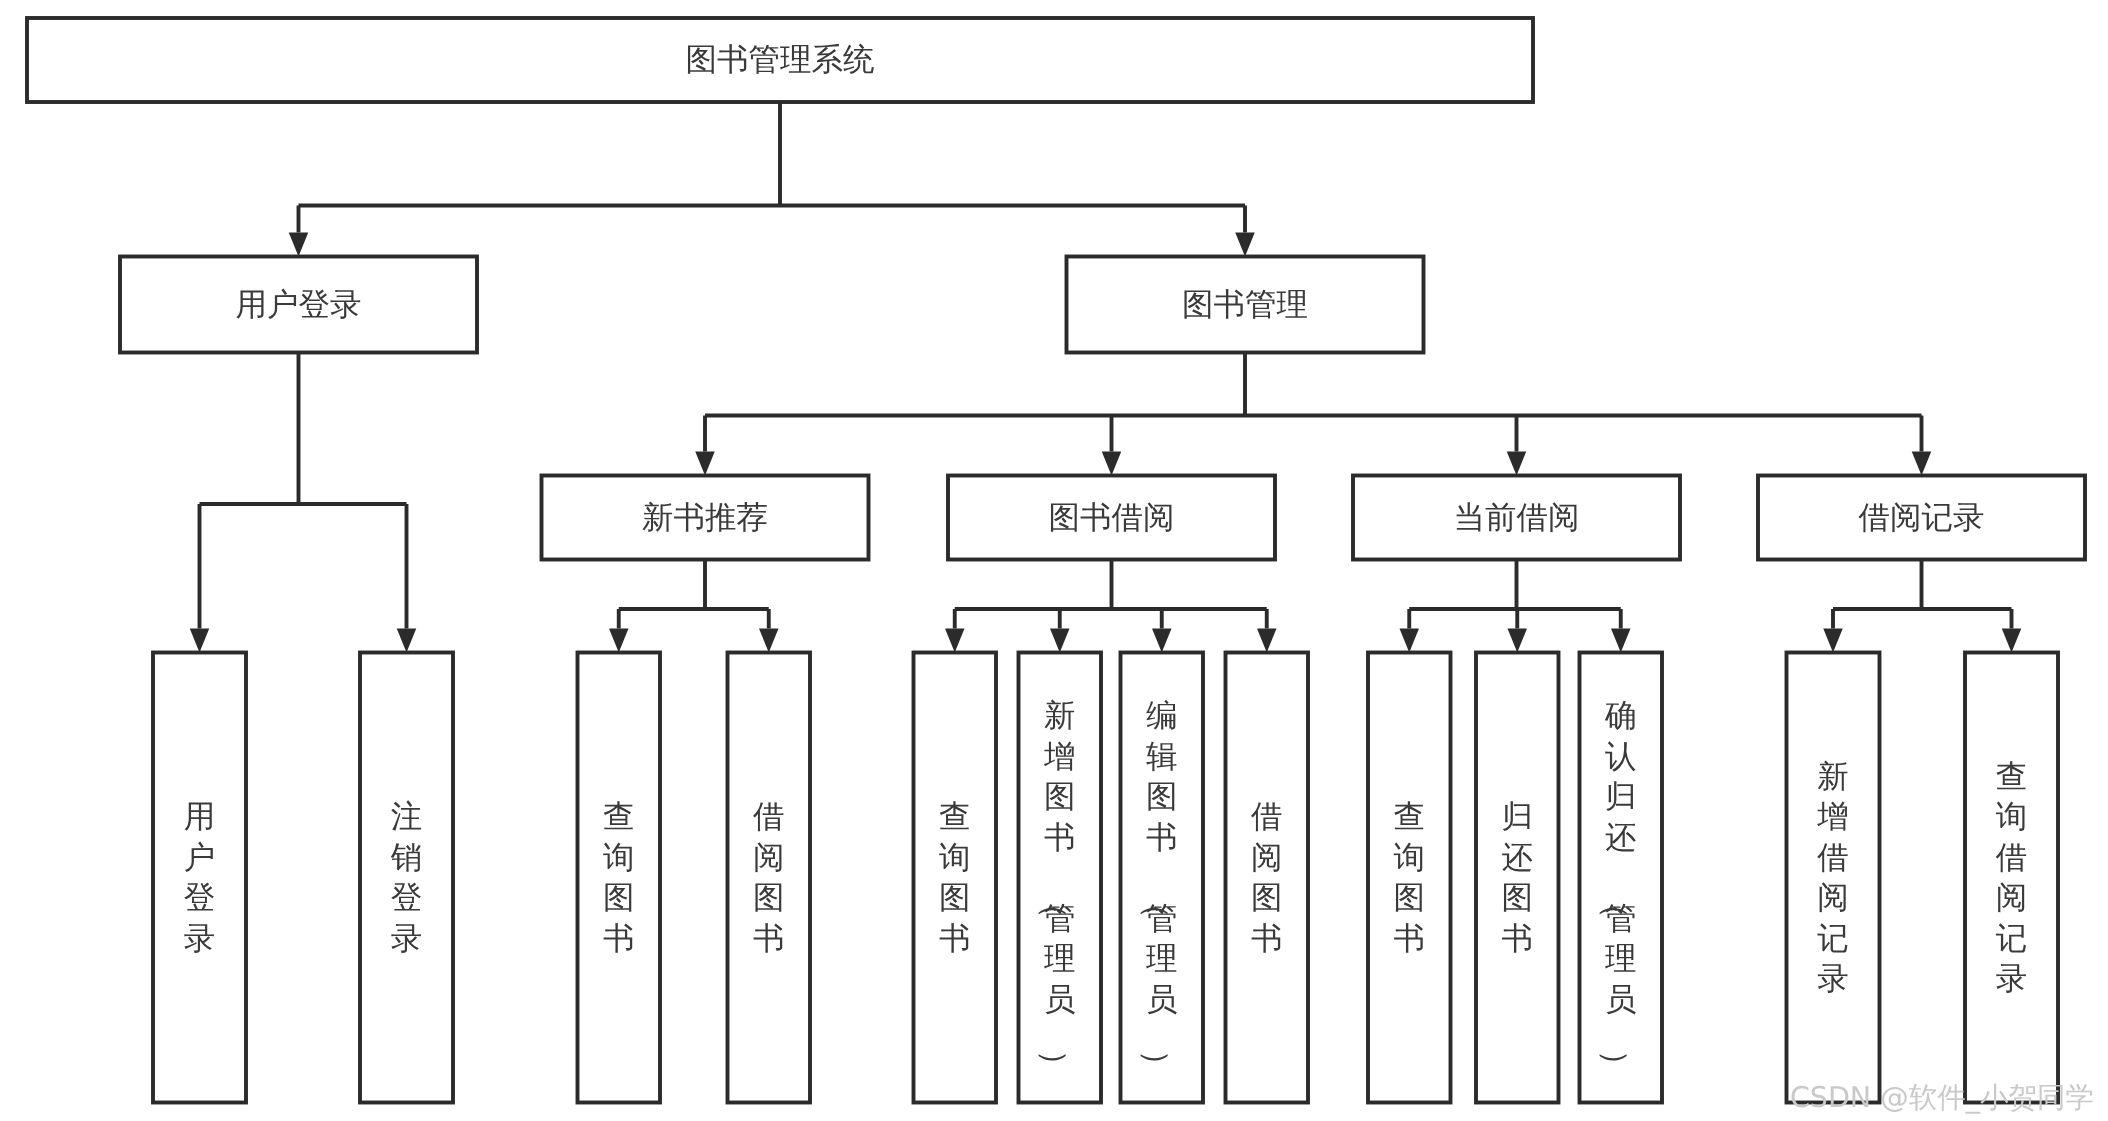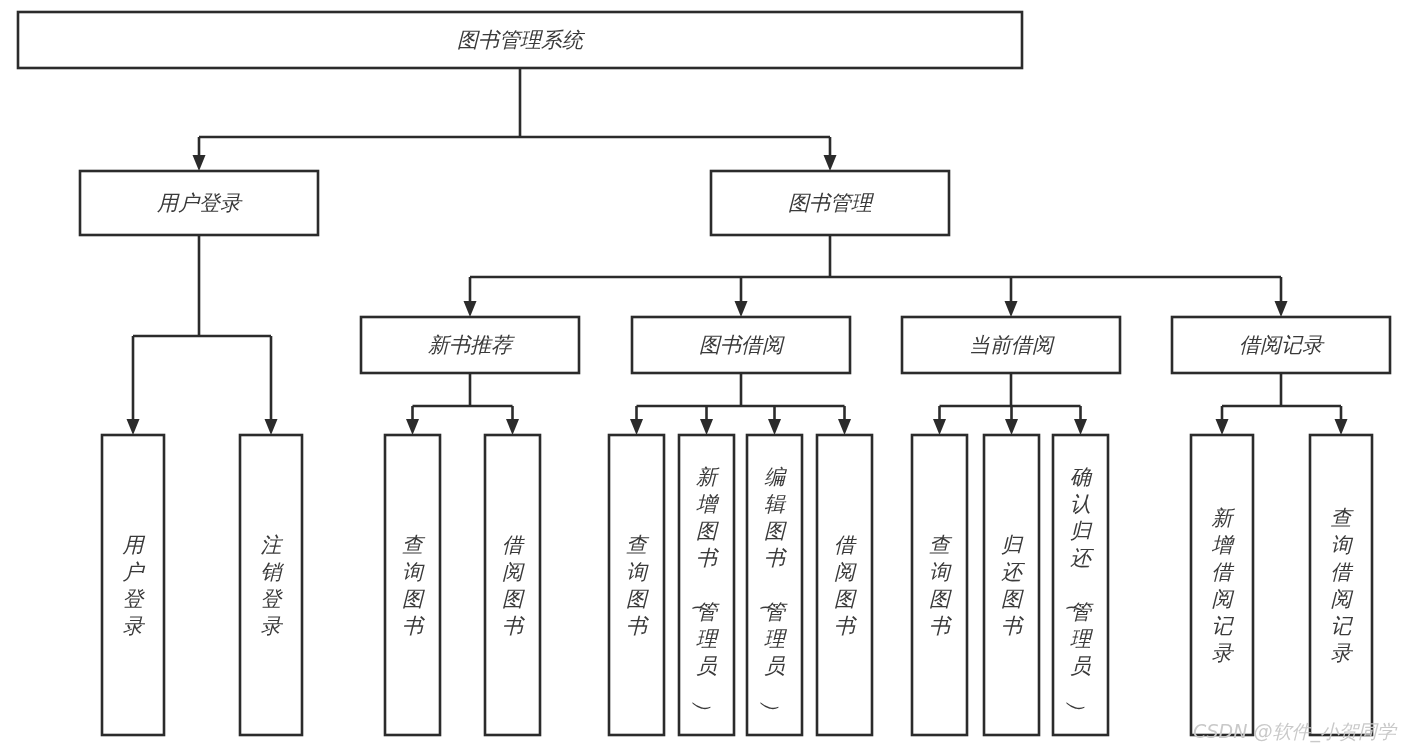--- a/index.html
+++ b/index.html
@@ -14,21 +14,20 @@
     position: relative;
     overflow: hidden;
     font-family: "DejaVu Sans", "Liberation Sans", sans-serif;
   }
   #diagram-root {
     position: absolute;
     left: 0;
     top: 0;
     width: 1405px;
     height: 747px;
-    font-style: italic;
   }
   svg.diagram {
     display: block;
     width: 1405px;
     height: 747px;
     background: #ffffff;
   }
   .node-box {
     fill: #ffffff;
     stroke: #2b2b2b;

